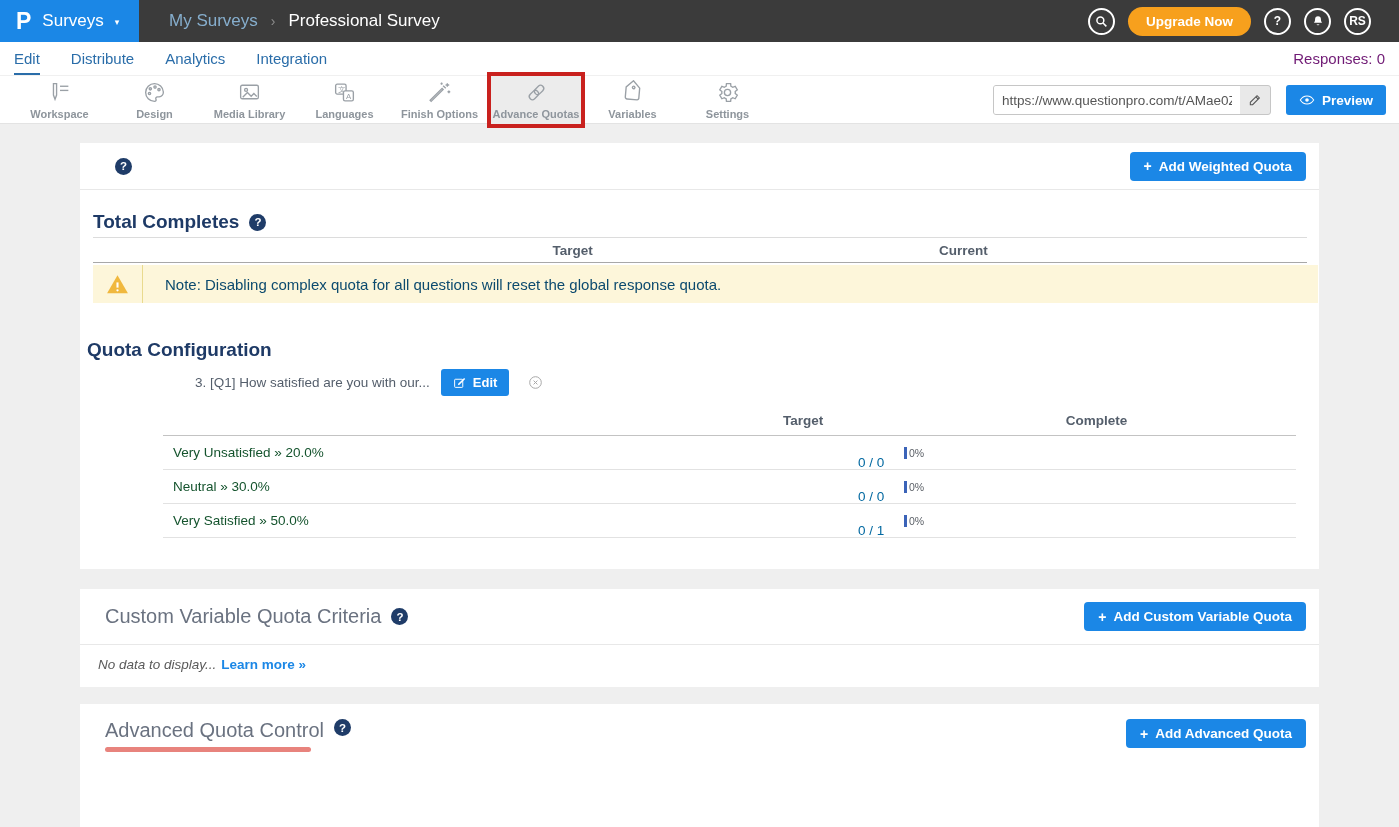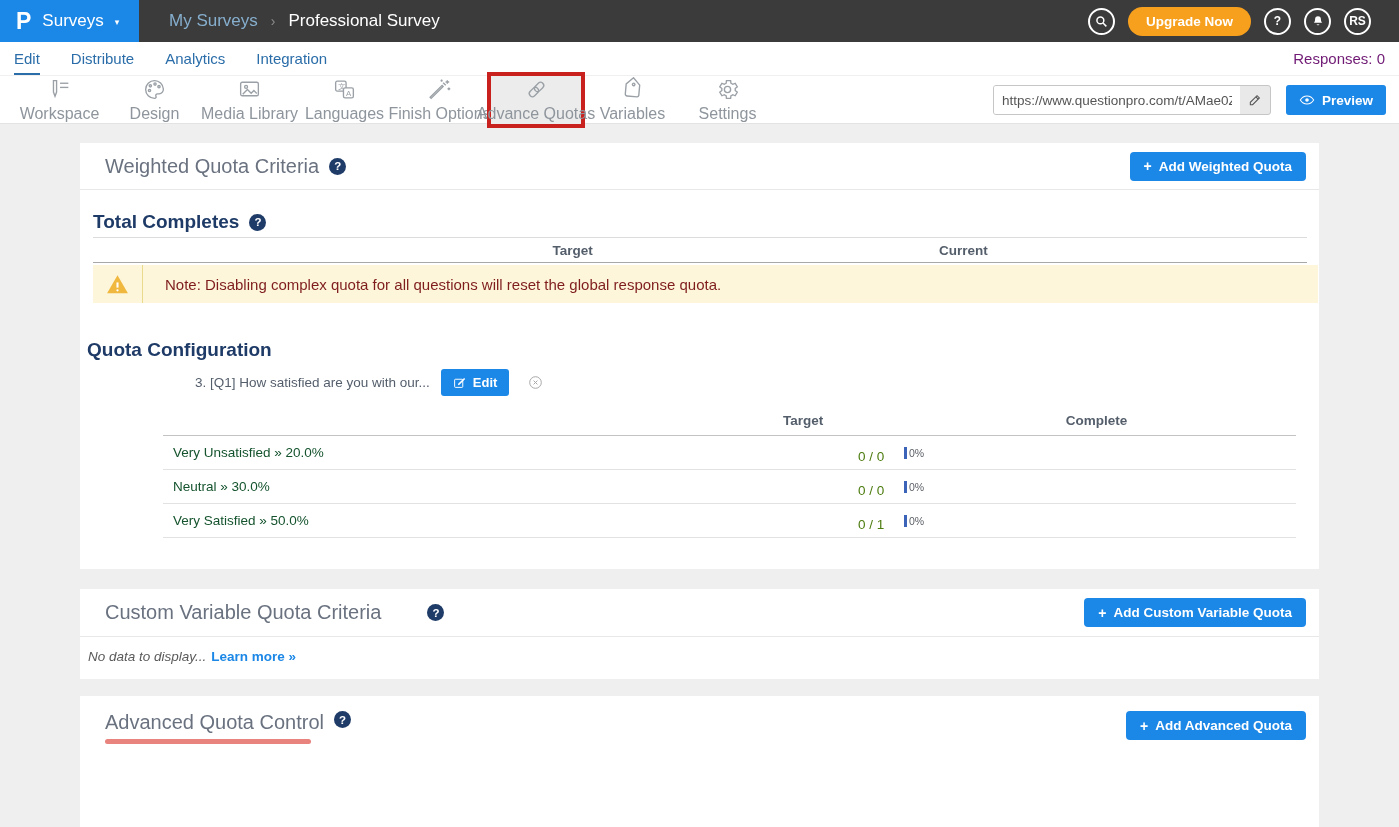--- a/index.html
+++ b/index.html
@@ -32,21 +32,21 @@
          border-bottom:2px solid transparent; padding-top:2px; }
   .tab.active { border-bottom-color:#2a6da9; }
   .responses { margin-left:auto; padding-right:14px; font-size:15px; color:#701a75; }
 
   
   .toolbar { height:48px; background:#fff; border-bottom:1px solid #e3e3e3;
              display:flex; align-items:center; padding-left:12px; position:relative; }
   .tool-item { width:95px; display:flex; flex-direction:column; align-items:center;
                gap:3px; cursor:pointer; color:#8e959c; }
   .tool-item svg { stroke:#9aa0a6; fill:none; stroke-width:1.3; }
-  .tool-label { font-size:16px; white-space:nowrap; }
+  .tool-label { font-size:11px; white-space:nowrap;font-weight:bold; }
   .tool-item.highlighted { border:4px solid #c9211e; background:#ececec; width:98px;
                            height:56px; justify-content:center; z-index:2; }
   .toolbar-right { position:absolute; right:13px; top:9px; display:flex; gap:15px; align-items:center; }
   .url-box { width:278px; height:30px; border:1px solid #c6c6c6; background:#e9e9e9;
              border-radius:3px; display:flex; align-items:center; overflow:hidden; }
   .url-input { flex:1; height:100%; border:none; outline:none; background:#fff;
                padding:0 8px; font-size:13.5px; color:#555; font-family:inherit; }
   .url-pencil { width:30px; display:flex; justify-content:center; cursor:pointer; }
   .preview-btn { height:30px; background:#1b87e6; border:none; color:#fff; border-radius:3px;
                  padding:0 13px; display:flex; align-items:center; gap:7px;
@@ -83,50 +83,50 @@
   .tc-current { left:56%; top:7px; text-align:center; }
   .tc-cur-1 { font-size:13px; font-weight:700; color:#40454d; }
   .tc-cur-2 { font-size:11.5px; color:#6b7077; margin-top:3px; }
   .tc-refresh { left:82.9%; top:9px; color:#1b87e6; cursor:pointer; }
 
   
   .note-banner { margin:2px 1px 0 13px; height:38px; background:#fdf6da;
                  display:flex; align-items:center; }
   .warn-box { width:49px; display:flex; justify-content:center; }
   .warn-divider { width:1px; height:38px; background:#e9da8e; }
-  .note-text { margin-left:22px; font-size:15px; color:#7f1d1d; }
+  .note-text { margin-left:22px; font-size:15px; color:#0c4a6e; }
 
   
   .qc-head { padding:36px 7px 0; line-height:22px; }
   .qc-question { margin:8px 0 0 115px; height:27px; display:flex; align-items:center; gap:11px; }
   .q-label { font-size:13.5px; color:#545e6b; }
   .edit-btn { background:#1b87e6; border:none; color:#fff; height:27px; padding:0 12px;
               border-radius:3px; display:flex; align-items:center; gap:7px;
               font-size:13px; font-weight:700; cursor:pointer; font-family:inherit; }
   .remove-icon { margin-left:7px; display:flex; cursor:pointer; }
   .qc-table { margin:10px 23px 0 83px; }
   .qc-header-row { position:relative; height:30px; border-bottom:1px solid #c3c3c3; }
   .qc-header-row span { position:absolute; top:7px; transform:translateX(-50%);
                         font-size:13.5px; font-weight:700; color:#545e6b; }
   .qh-target { left:56.5%; } .qh-complete { left:82.4%; }
   .qc-row { position:relative; height:34px; border-bottom:1px solid #e2e2e2; }
   .qc-row-label { position:absolute; left:10px; top:0; line-height:34px;
                   font-size:13.5px; color:#14532d; }
-  .qc-target-val { position:absolute; left:62.5%; transform:translateX(-50%); top:4px;
-                   line-height:34px; font-size:13.5px; color:#4d7c0f; }
+  .qc-target-val { position:absolute; left:62.5%; transform:translateX(-50%); top:10px;
+                   line-height:34px; font-size:13.5px; color:#0369a1; }
   .qc-pct { position:absolute; left:65.4%; top:0; height:34px; display:flex;
             align-items:center; gap:2px; }
   .pct-bar { width:3px; height:12px; background:#3b63b8; display:inline-block; }
   .pct-text { font-size:10.5px; color:#5a5f66; }
   .card1-bottom { height:31px; }
 
   
   .card2 { margin-top:20px; }
-  .card2 .section-head { height:48px;gap:36px; }
-  .empty-row { padding:12px 8px 15px; font-size:13.5px; display:flex; gap:5px; align-items:baseline; }
+  .card2 .section-head { height:56px; }
+  .empty-row { padding:12px 18px 15px; font-size:13.5px; display:flex; gap:5px; align-items:baseline; }
   .empty-text { font-style:italic; color:#5a5a5a; }
   .learn-more { color:#1b87e6; font-weight:700; cursor:pointer; }
 
   
   .card3 { margin-top:17px; height:160px; }
   .card3 .section-head { height:70px; border-bottom:none; align-items:flex-start; padding-top:15px; }
   .card3 .add-btn { margin-top:0; }
   .red-underline { position:absolute; left:25px; top:43px; width:206px; height:5px;
                    background:#e8837d; border-radius:3px; }
 </style>
@@ -272,21 +272,20 @@
       </svg>
       <span>Preview</span>
     </button>
   </div>
 </div>
 
 <div class="main">
 
   <div class="card">
     <div class="section-head">
-      <span class="section-title">Weighted Quota Criteria</span>
       <span class="help-icon">?</span>
       <button class="add-btn">
         <span class="plus">+</span>
         <span>Add Weighted Quota</span>
       </button>
     </div>
 
     <div class="tc-head">
       <span>Total Completes</span>
       <span class="help-icon">?</span>

